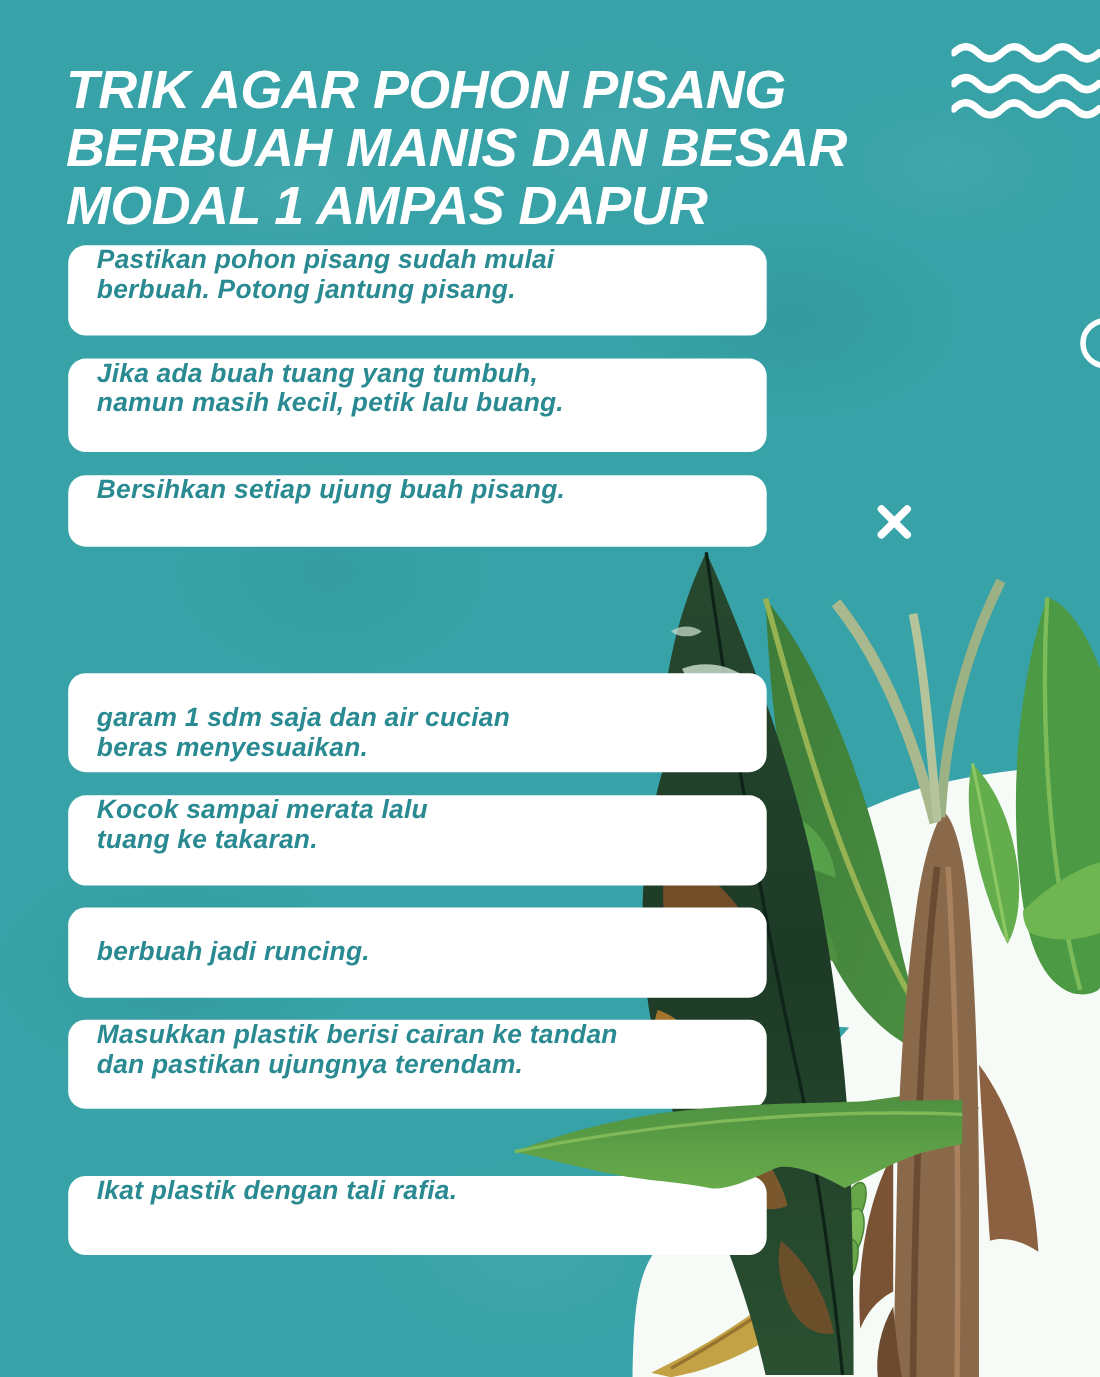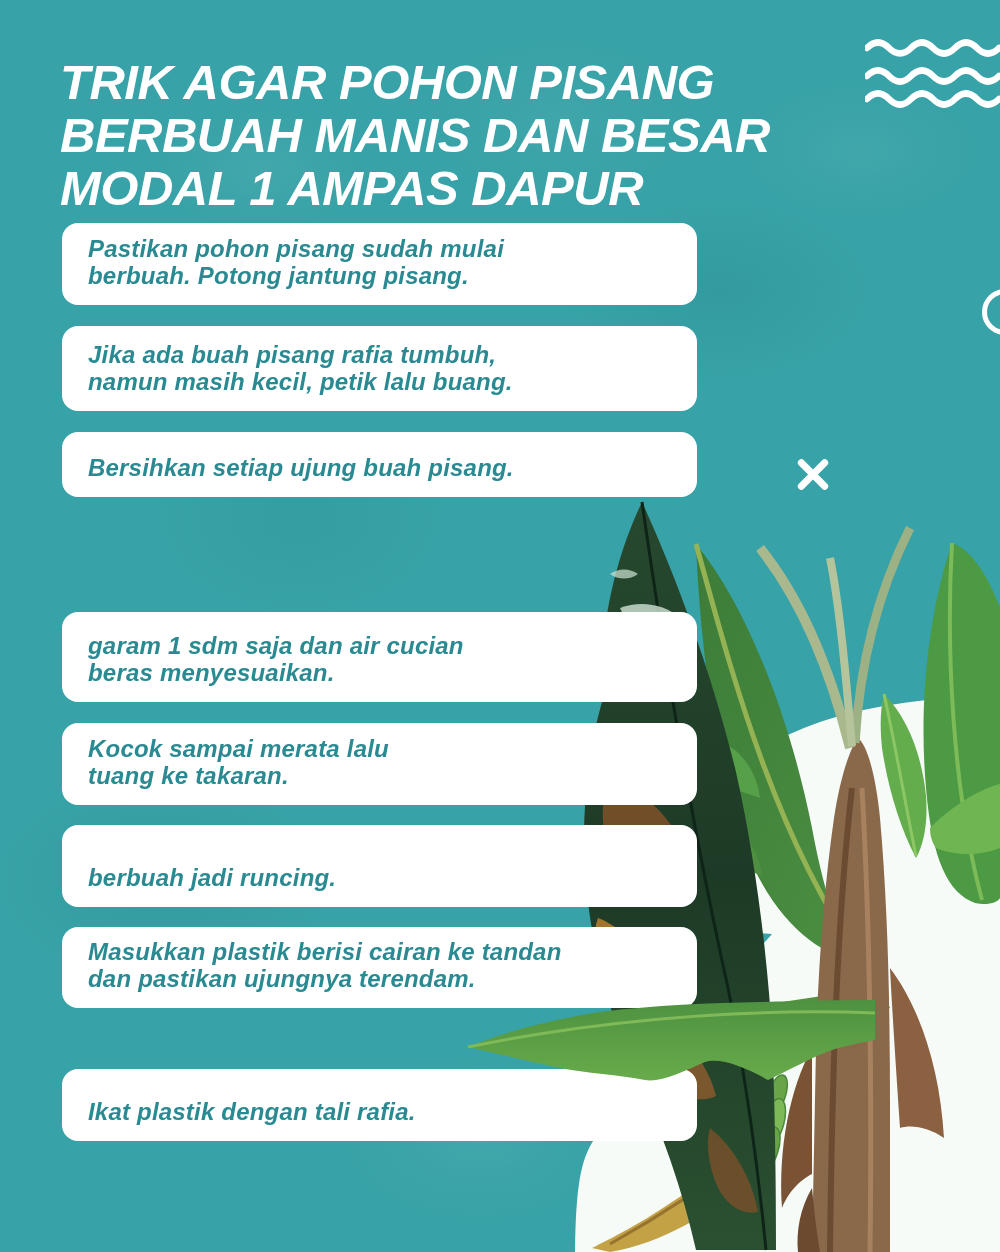--- a/index.html
+++ b/index.html
@@ -31,21 +31,21 @@
   .xmark span{
     position:absolute;left:0;top:17px;width:40px;height:7px;background:#fff;border-radius:4px;display:block;
   }
   .xmark .b1{transform:rotate(45deg);}
   .xmark .b2{transform:rotate(-45deg);}
   .plant{position:absolute;left:460px;top:488px;z-index:1;}
   .leaf-overlay{position:absolute;left:455px;top:995px;z-index:3;pointer-events:none;}
   .card{
     position:absolute;left:62px;width:635px;z-index:2;
     background:#ffffff;border-radius:16px;box-sizing:border-box;
-    display:flex;flex-direction:column;justify-content:flex-end;
+    display:flex;flex-direction:column;justify-content:flex-start;
     padding:0 20px 16px 26px;
   }
   .card p{
     margin:0;color:#2a8a92;font-weight:bold;font-size:24px;line-height:27px;letter-spacing:0.2px;
   }
   .footer{position:absolute;left:0;top:1140px;width:1000px;height:112px;z-index:2;}
 </style>
 </head>
 <body>
 
@@ -178,21 +178,21 @@
     <div>TRIK AGAR POHON PISANG</div>
     <div>BERBUAH MANIS DAN BESAR</div>
     <div>MODAL 1 AMPAS DAPUR</div>
   </div>
 
   <div class="card" style="top:223px;height:82px">
     <p><span>Pastikan pohon pisang sudah mulai</span><br>
        <span>berbuah. Potong jantung pisang.</span></p>
   </div>
   <div class="card" style="top:326px;height:85px">
-    <p><span>Jika ada buah pisang rafia tumbuh,</span><br>
+    <p><span>Jika ada buah tuang yang tumbuh,</span><br>
        <span>namun masih kecil, petik lalu buang.</span></p>
   </div>
   <div class="card" style="top:432px;height:65px">
     <p><span>Bersihkan setiap ujung buah pisang.</span></p>
   </div>
   <div class="card" style="top:612px;height:90px">
     <p><br>
        <span>garam 1 sdm saja dan air cucian</span><br>
        <span>beras menyesuaikan.</span></p>
   </div>

